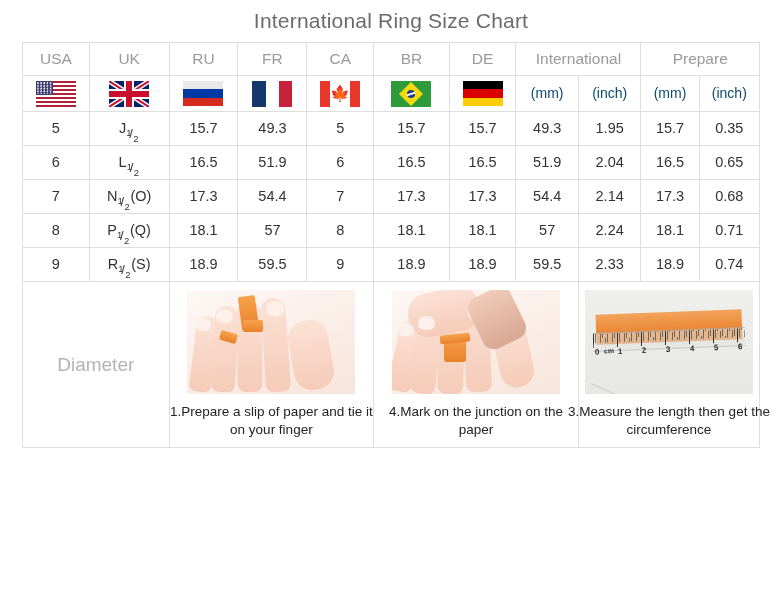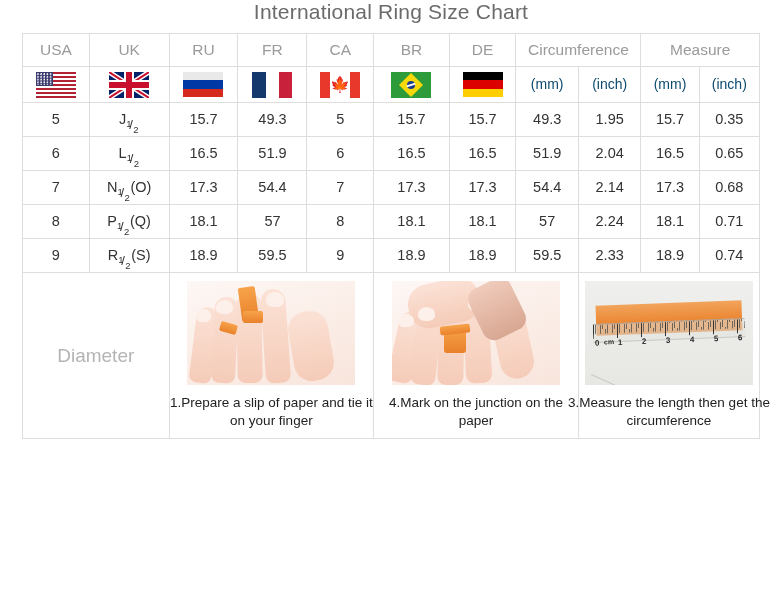--- a/index.html
+++ b/index.html
@@ -20,20 +20,21 @@
     height: 606px;
     background: #fff;
     box-sizing: border-box;
   }
   .title {
     text-align: center;
     font-size: 21px;
     color: #6b6b6b;
     font-weight: 400;
     letter-spacing: .2px;
+    padding-top: 9px;
     padding-bottom: 9px;
   }
   .table-wrap {
     margin: 0 22px 0 22px;
   }
   table.ring {
     border-collapse: collapse;
     width: 738px;
     table-layout: fixed;
     background: #fff;
@@ -326,22 +327,22 @@
       </colgroup>
       <thead>
         <tr>
           <th class="hdr-label" rowspan="1">USA</th>
           <th class="hdr-label">UK</th>
           <th class="hdr-label">RU</th>
           <th class="hdr-label">FR</th>
           <th class="hdr-label">CA</th>
           <th class="hdr-label">BR</th>
           <th class="hdr-label">DE</th>
-          <th class="hdr-label" colspan="2">Circumference</th>
-          <th class="hdr-label" colspan="2">Measure</th>
+          <th class="hdr-label" colspan="2">International</th>
+          <th class="hdr-label" colspan="2">Prepare</th>
         </tr>
         <tr>
           <td class="flag-cell">
             <span class="flag flag-us">
               <span class="stripes"></span><span class="canton"></span>
             </span>
           </td>
           <td class="flag-cell">
             <span class="flag flag-uk">
               <span class="d1"></span><span class="d2"></span>

